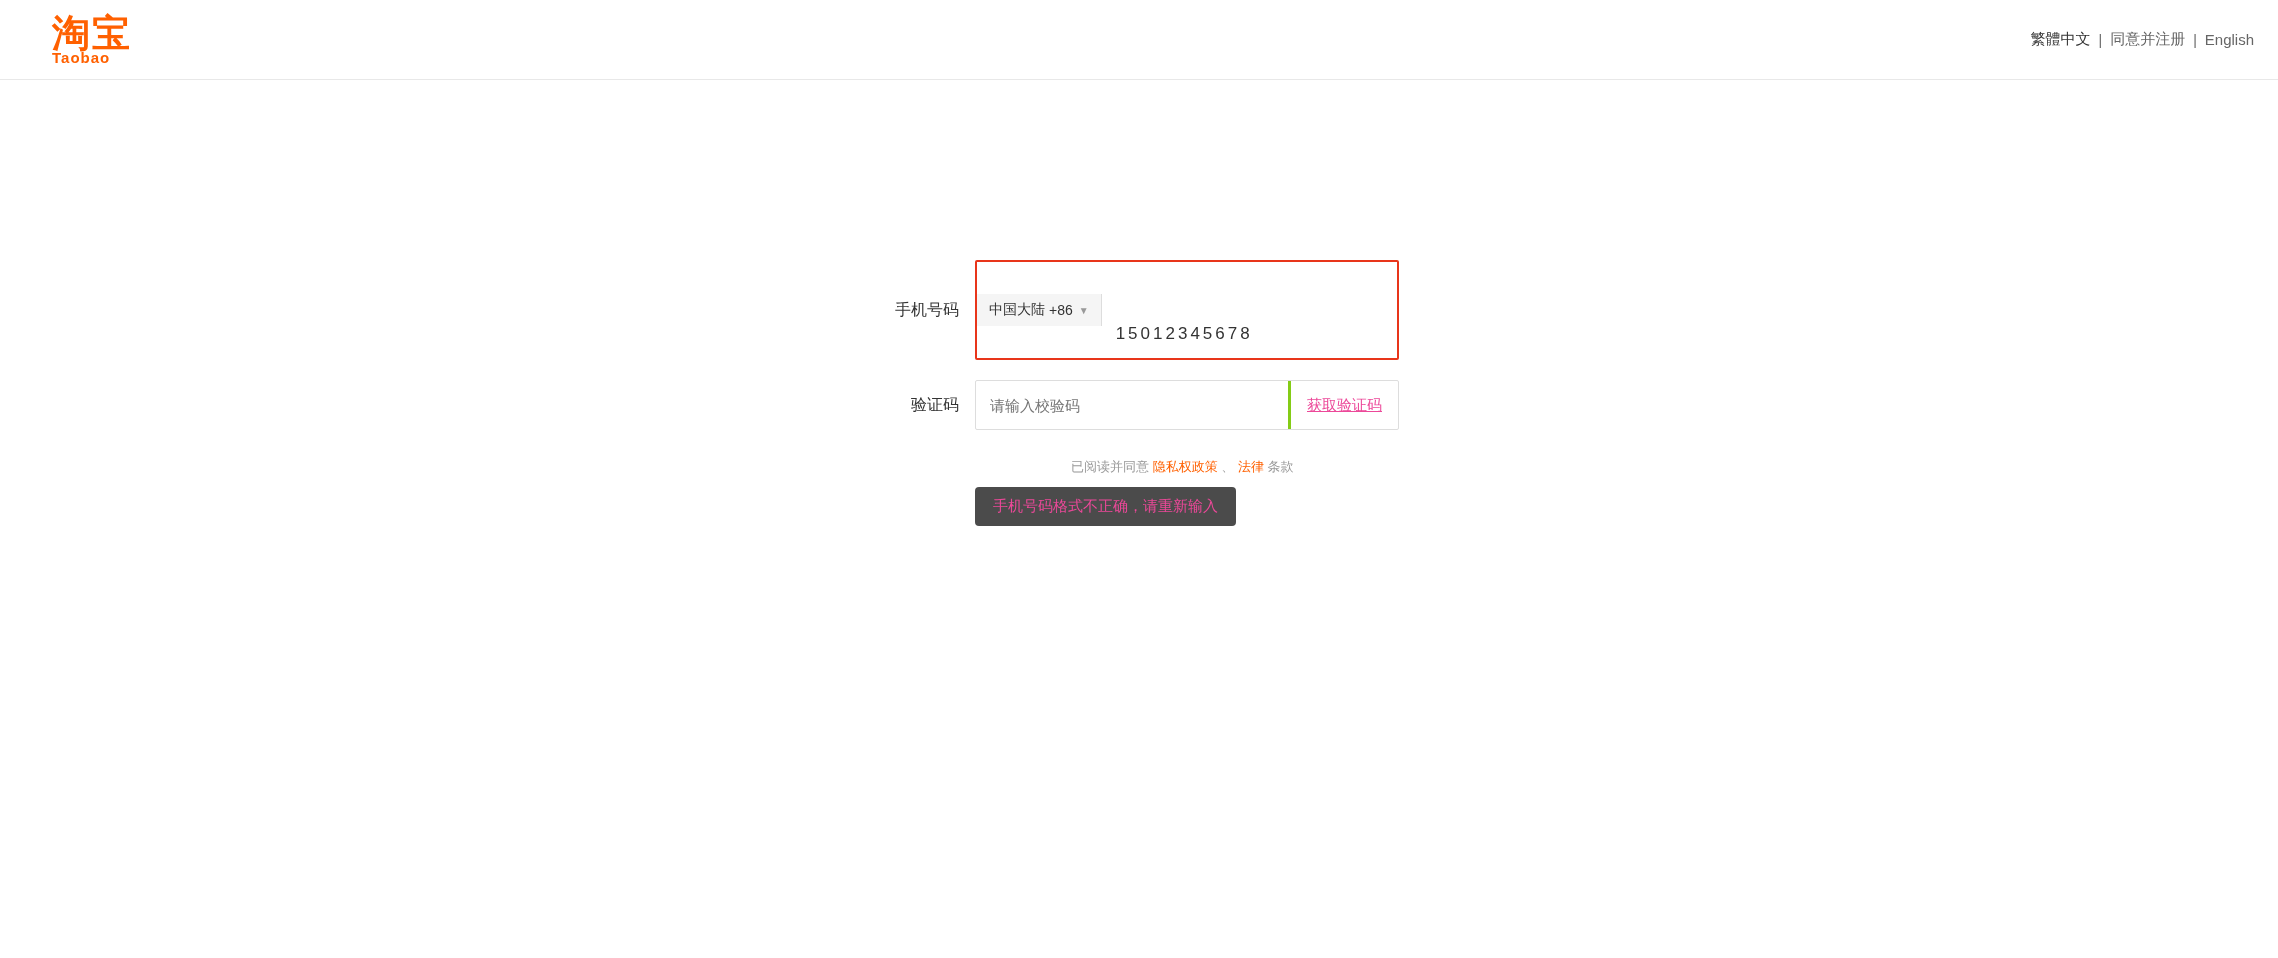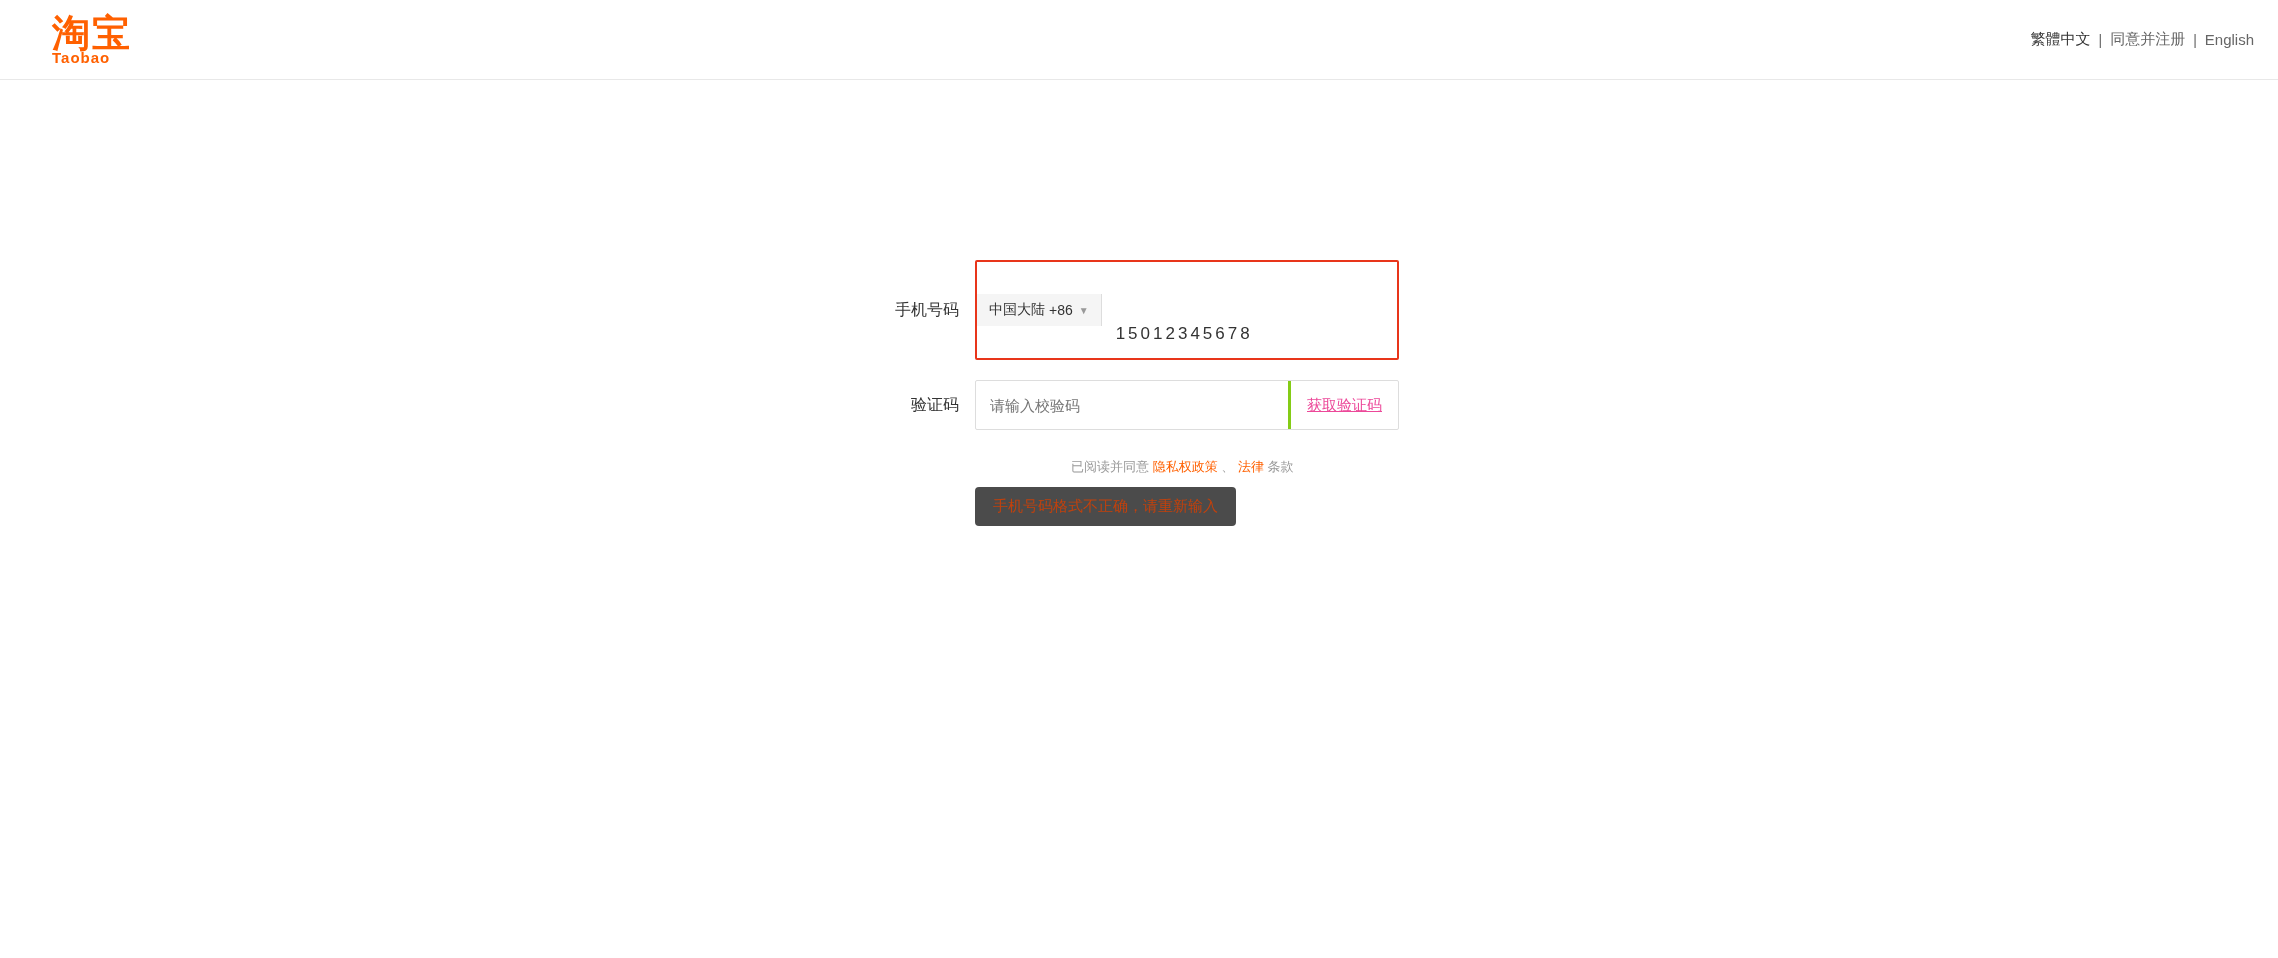--- a/index.html
+++ b/index.html
@@ -215,21 +215,21 @@
       color: #ff6000;
       cursor: pointer;
     }
 
     
     .error-tooltip {
       position: absolute;
       bottom: -50px;
       left: 0;
       background: rgba(50, 50, 50, 0.88);
-      color: #c2410c;
+      color: #ec4899;
       padding: 10px 18px;
       border-radius: 4px;
       font-size: 15px;
       white-space: nowrap;
       z-index: 100;
     }
 
     .agreement-container {
       position: relative;
     }

